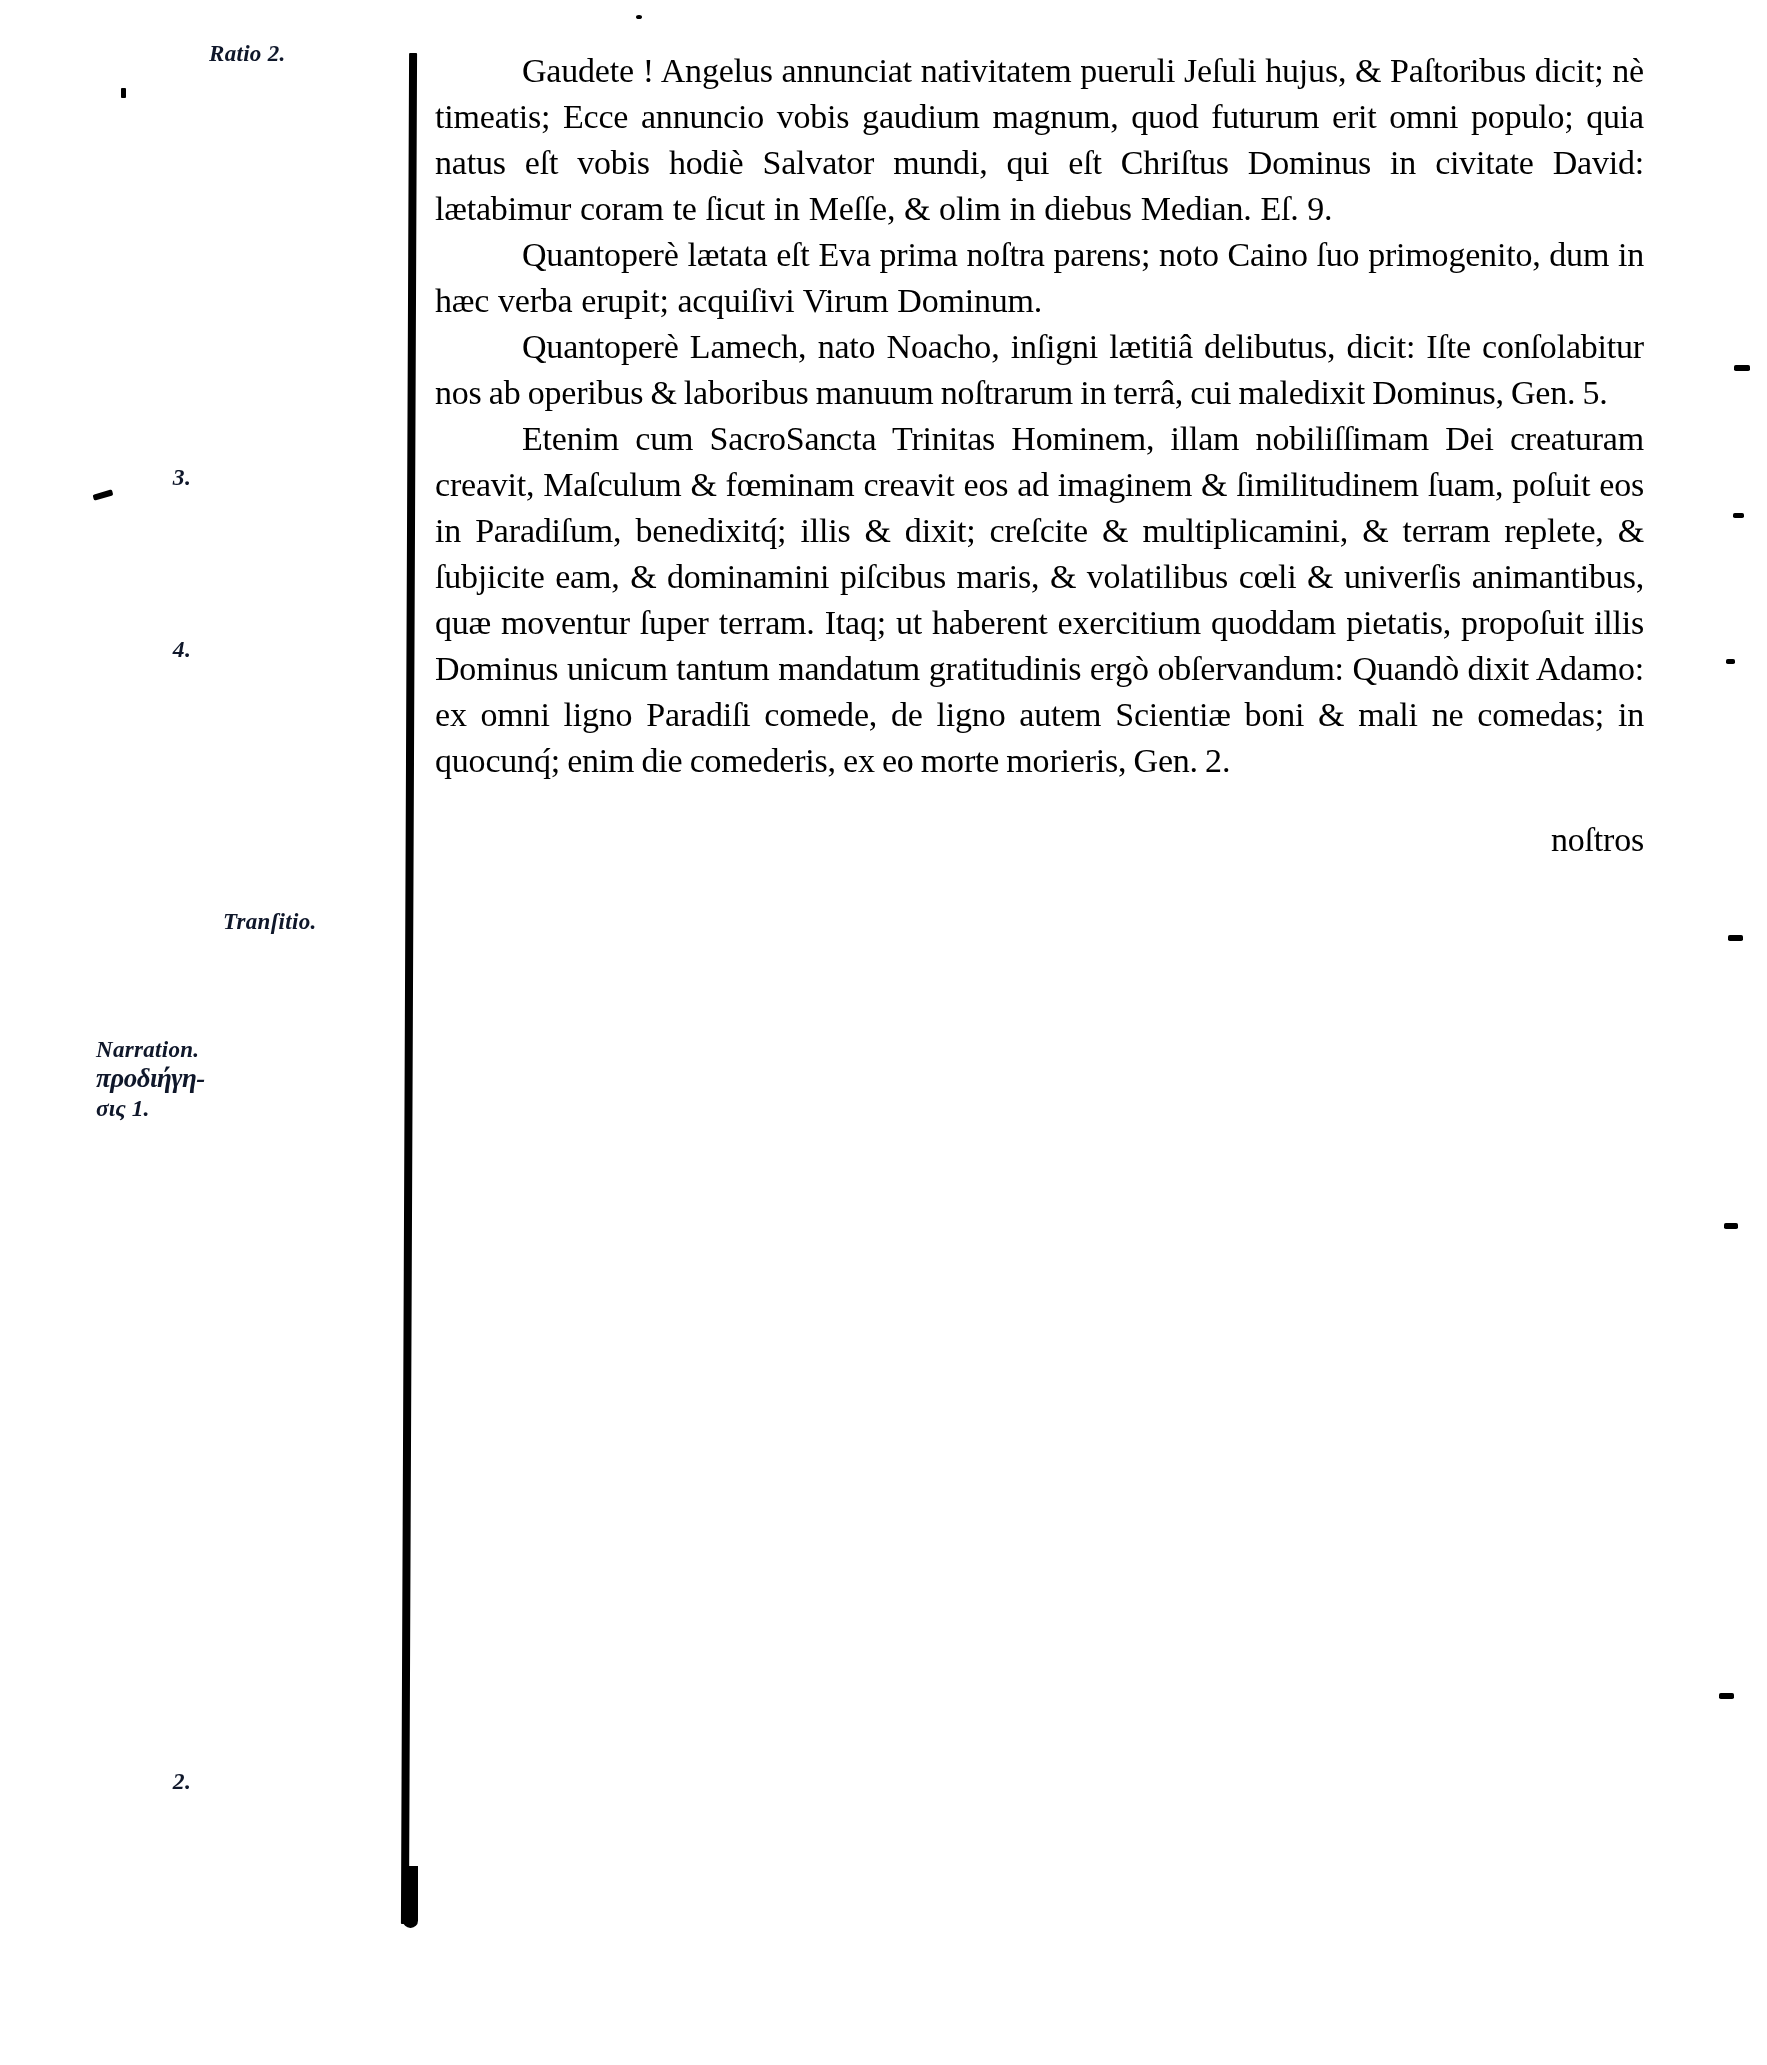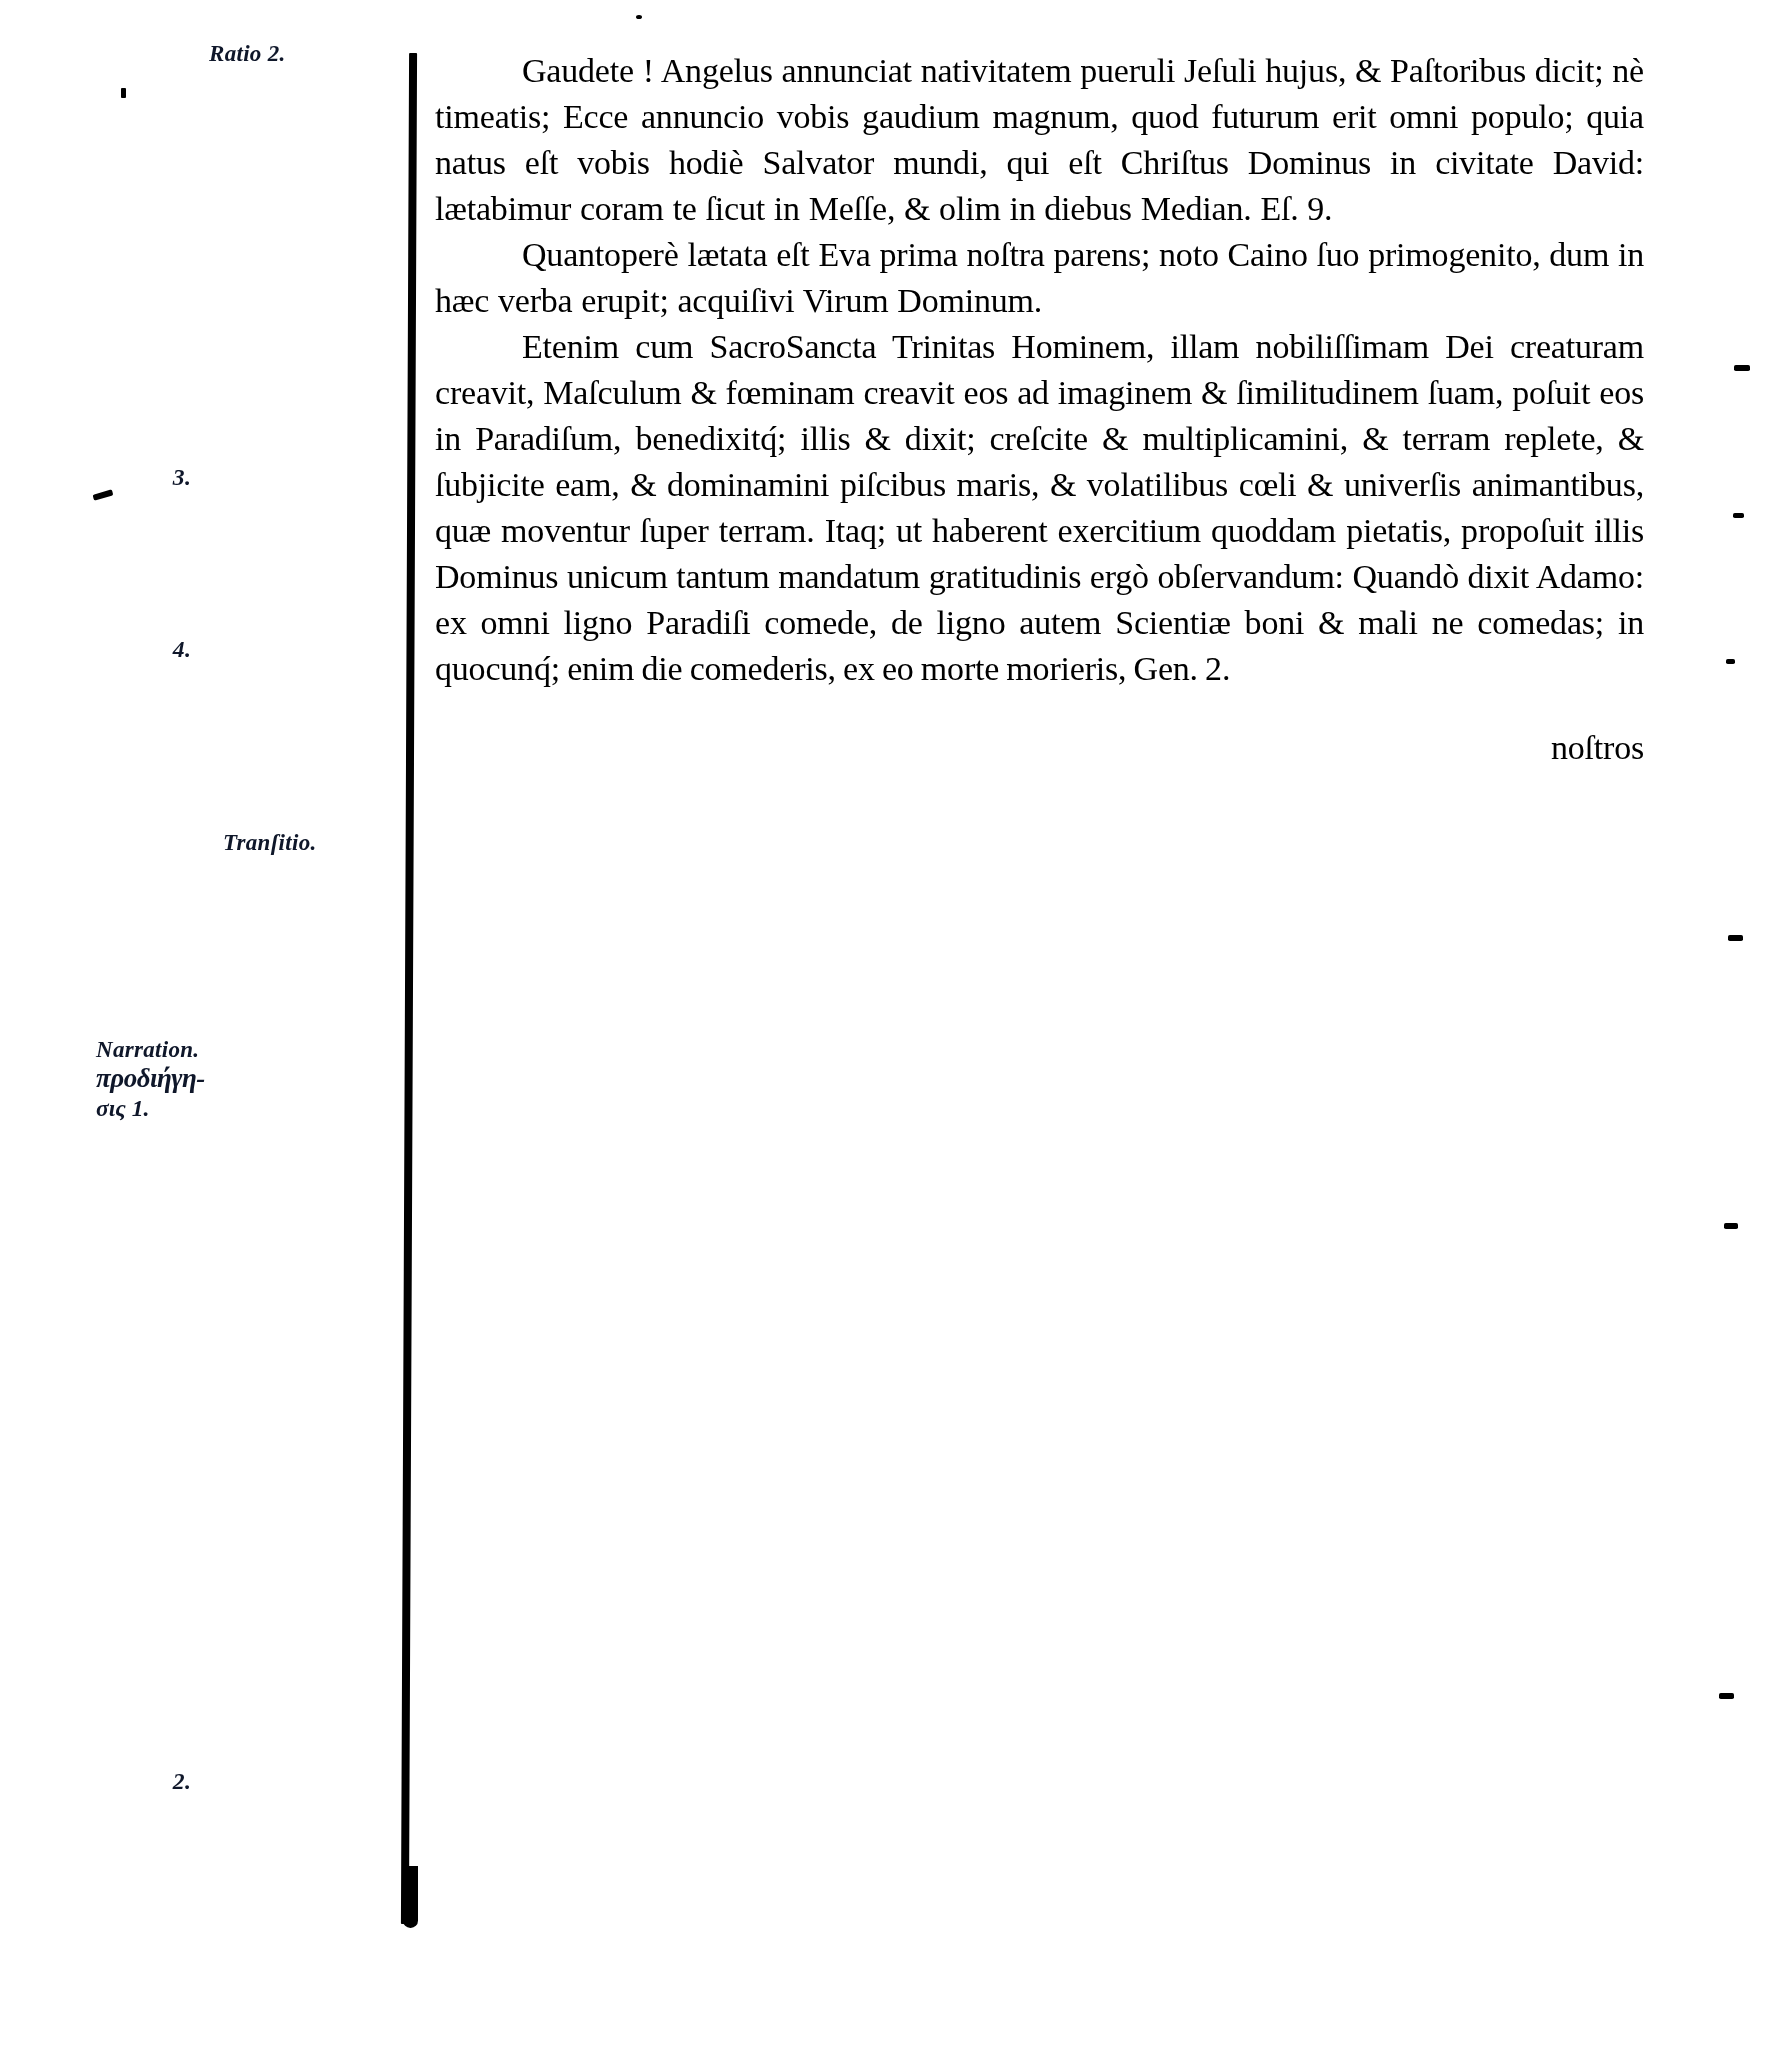--- a/index.html
+++ b/index.html
@@ -132,40 +132,41 @@
   </div>
 
   <div class="margin-note num" style="top:464px;">
     <span>3.</span>
   </div>
 
   <div class="margin-note num" style="top:636px;">
     <span>4.</span>
   </div>
 
-  <div class="margin-note" style="top:829px;">
+  <div class="margin-note" style="top:908px;">
     <span class="mn-indent-narrow" style="display:inline-block;">Tranſitio.</span>
   </div>
 
   <div class="margin-note" style="top:1036px; padding-left:96px; width:364px;">
     <span>Narration.</span>
     <span class="greek">προδιήγη-</span>
     <span class="greek2">σις 1.</span>
   </div>
 
   <div class="margin-note num" style="top:1768px;">
     <span>2.</span>
   </div>
 
   <div id="text-column">
 
     <p class="para">Gaudete ! Angelus annunciat nativitatem pueruli Jeſuli hujus, &amp; Paſtoribus dicit; nè timeatis; Ecce annuncio vobis gaudium magnum, quod futurum erit omni populo; quia natus eſt vobis hodiè Salvator mundi, qui eſt Chriſtus Dominus in civitate David: lætabimur coram te ſicut in Meſſe, &amp; olim in diebus Median. Eſ. 9.</p>
 
     <p class="para">Quantoperè lætata eſt Eva prima noſtra parens; noto Caino ſuo primogenito, dum in hæc verba erupit; acquiſivi Virum Dominum.</p>
 
+    <p class="para tight">Quantoperè Lamech, nato Noacho, inſigni lætitiâ delibutus, dicit: Iſte conſolabitur nos ab operibus &amp; laboribus manuum noſtrarum in terrâ, cui maledixit Dominus, Gen. 5.</p>
 
 
     <p class="para tight">Etenim cum SacroSanᴄta Trinitas Hominem, illam nobiliſſimam Dei creaturam creavit, Maſculum &amp; fœminam creavit eos ad imaginem &amp; ſimilitudinem ſuam, poſuit eos in Paradiſum, benedixitq́; illis &amp; dixit; creſcite &amp; multiplicamini, &amp; terram replete, &amp; ſubjicite eam, &amp; dominamini piſcibus maris, &amp; volatilibus cœli &amp; univerſis animantibus, quæ moventur ſuper terram. Itaq; ut haberent exercitium quoddam pietatis, propoſuit illis Dominus unicum tantum mandatum gratitudinis ergò obſervandum: Quandò dixit Adamo: ex omni ligno Paradiſi comede, de ligno autem Scientiæ boni &amp; mali ne comedas; in quocunq́; enim die comederis, ex eo morte morieris, Gen. 2.</p>
 
 
     <p class="catchword">noſtros</p>
 
   </div>
 
   <div class="speckle" style="left:121px; top:88px; width:4.5px; height:10px; border-radius:0.9px;"></div>

